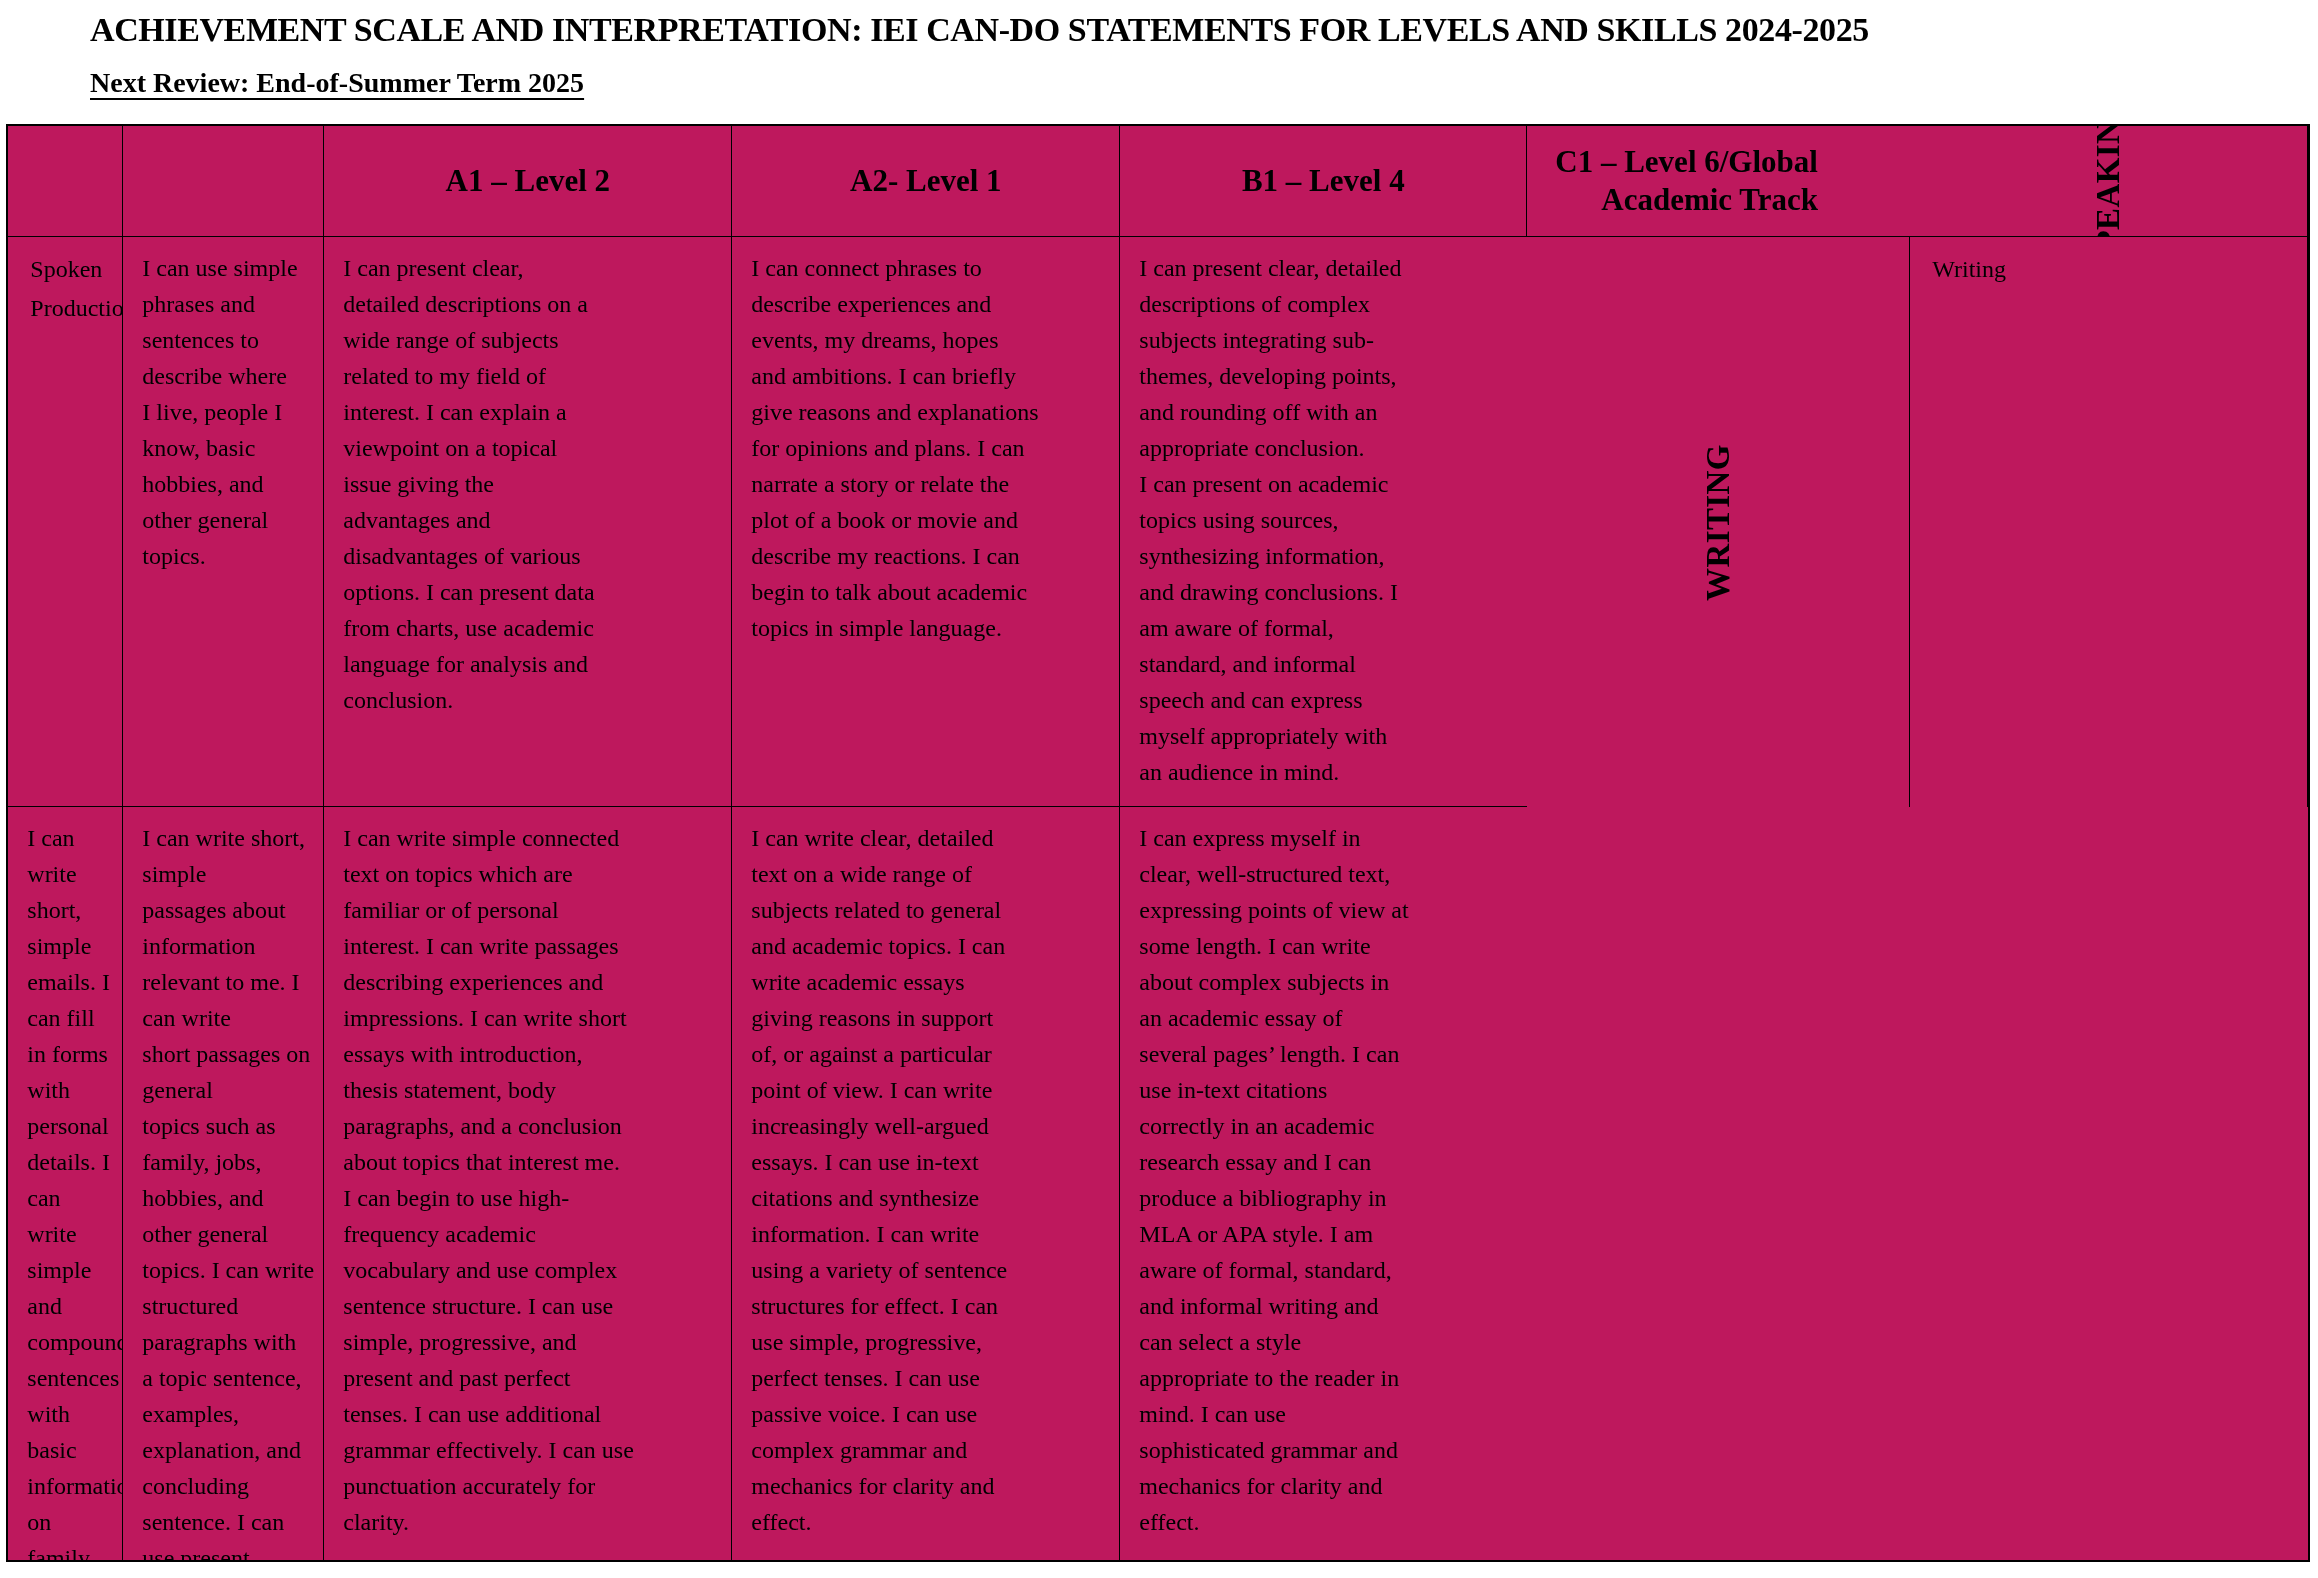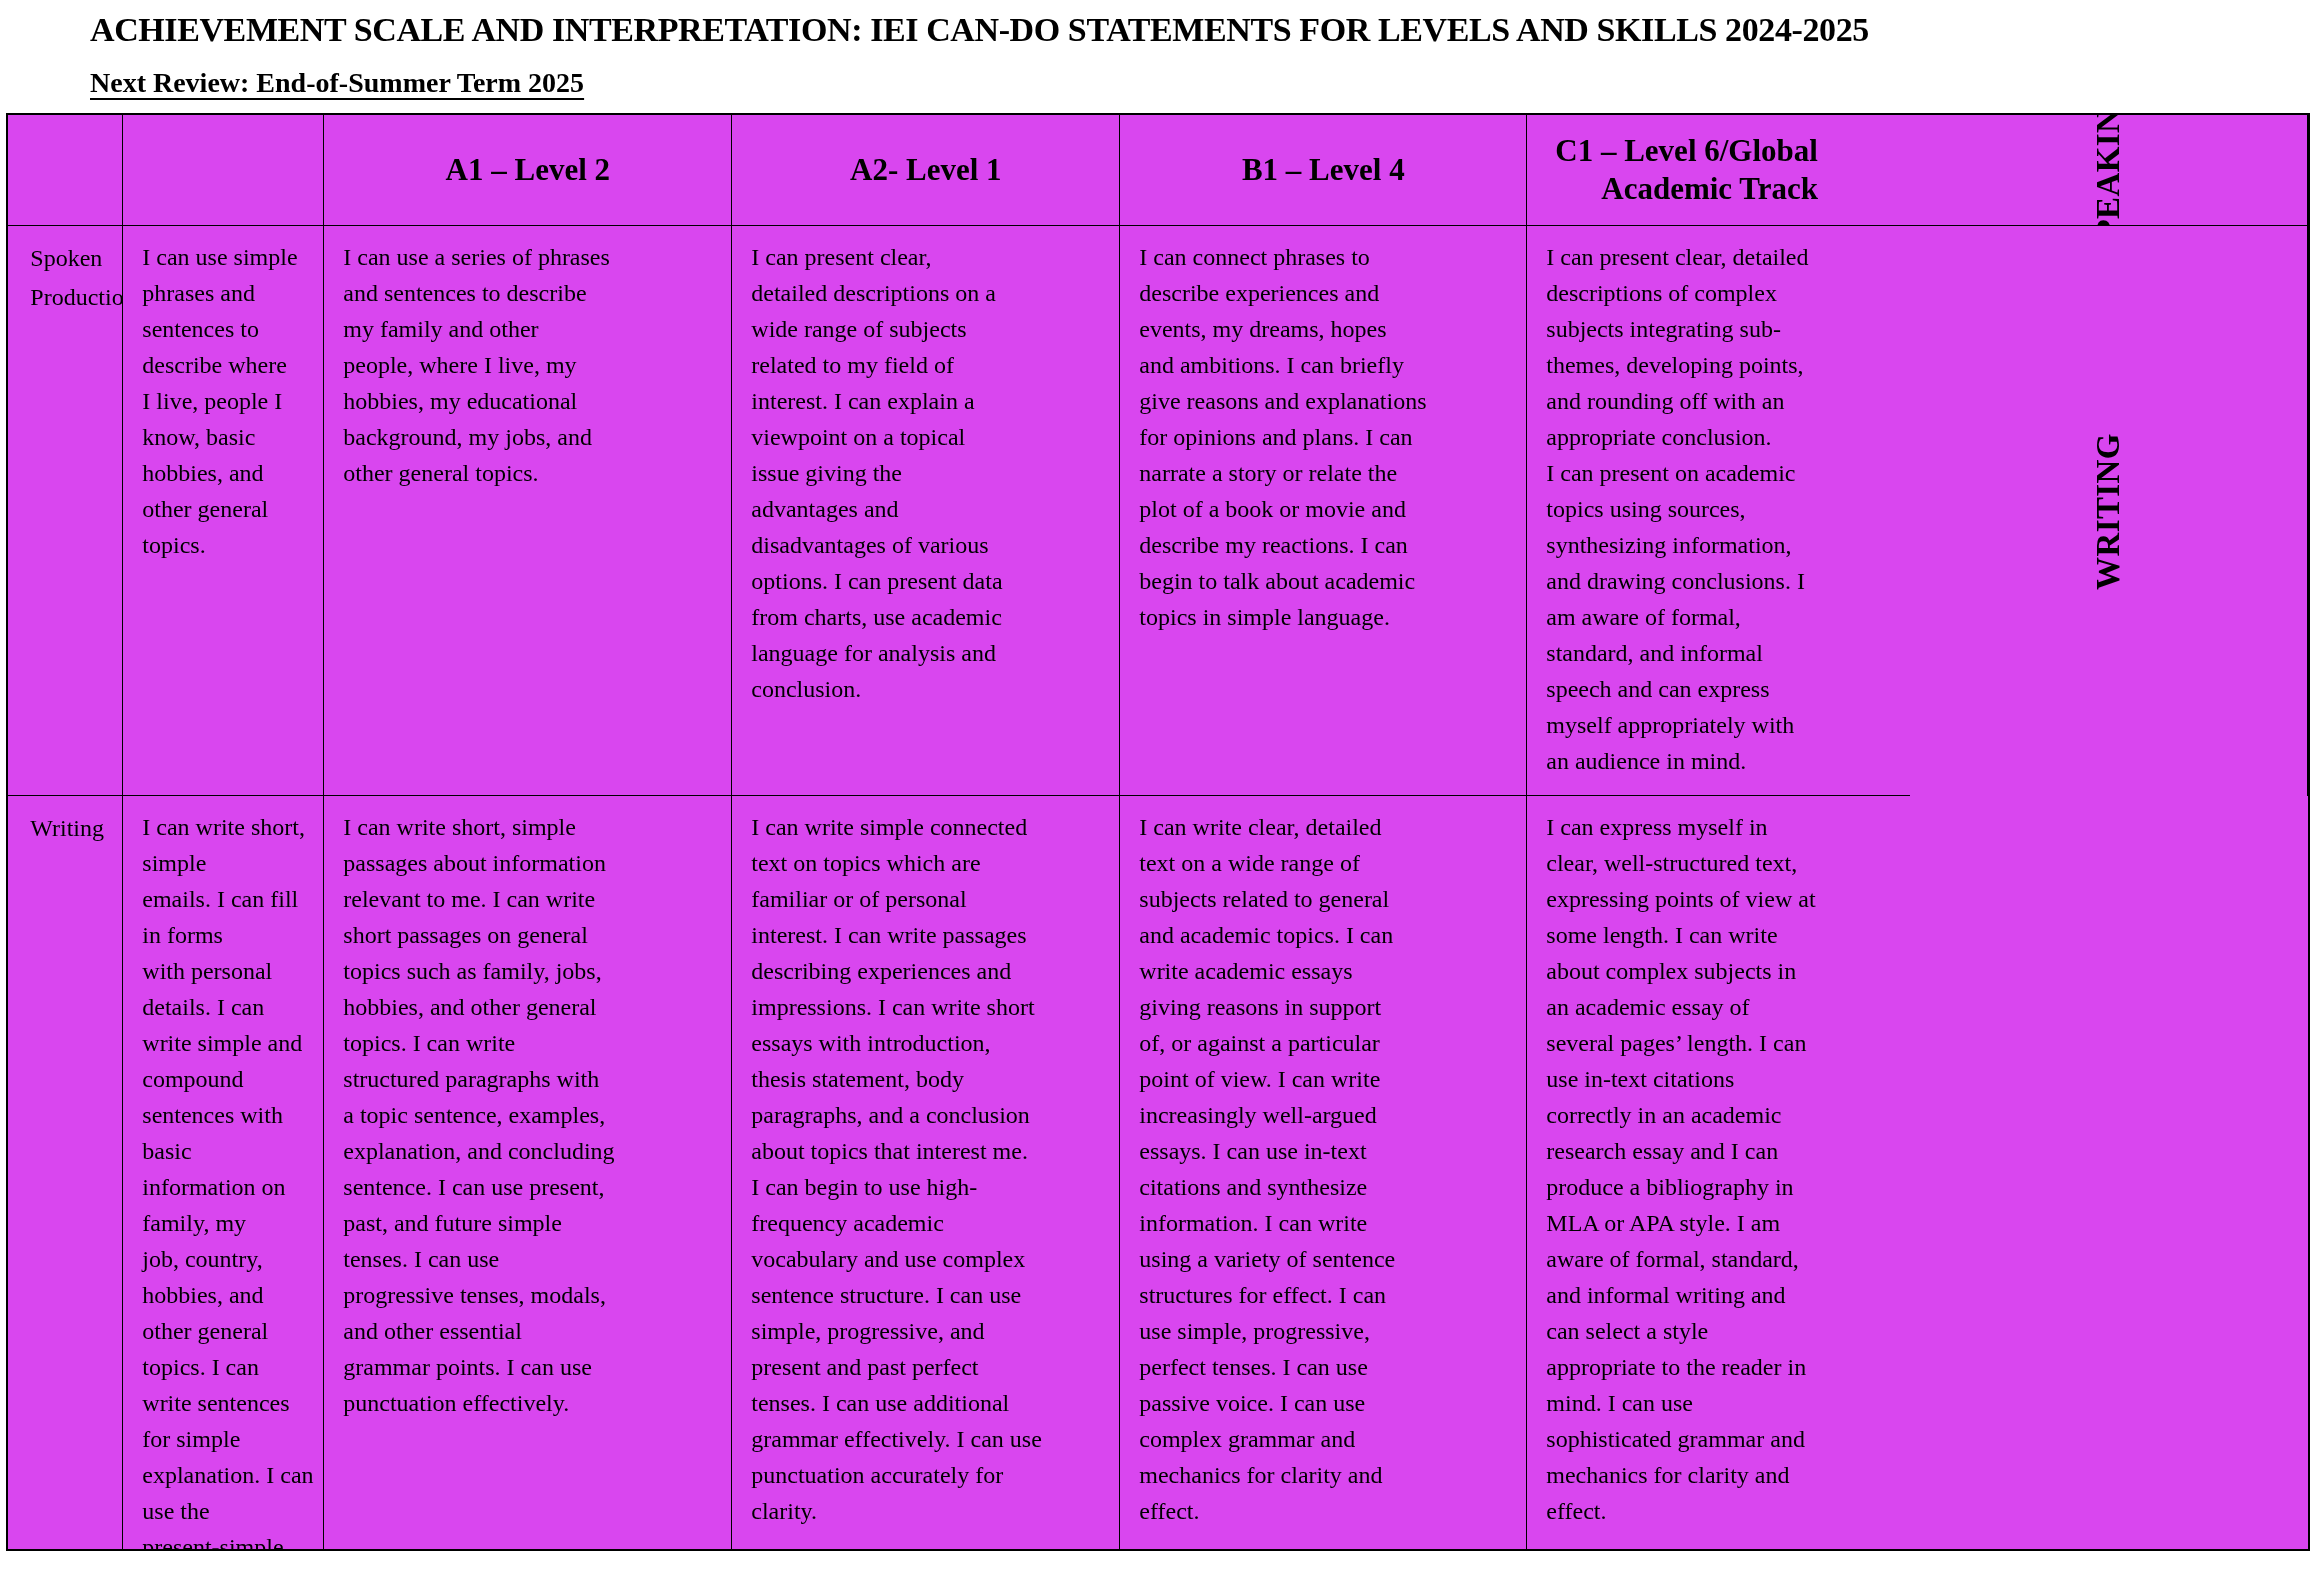--- a/index.html
+++ b/index.html
@@ -35,29 +35,29 @@
     font-size: 28px;
     font-weight: bold;
     text-decoration: underline;
     text-decoration-thickness: 2.3px;
     text-underline-offset: 5.5px;
     white-space: nowrap;
   }
   .scale-table {
     position: absolute;
     left: 6.3px;
-    top: 113px;
+    top: 124px;
     width: 2304px;
     height: 1438px;
     box-sizing: border-box;
     border: 2.3px solid #000;
     display: grid;
     grid-template-columns: 115px 201px 408px 388px 407px 383px 1fr;
     grid-template-rows: 111px 570px 1fr;
-    background: #d946ef;
+    background: #be185d;
   }
   .cell {
     box-sizing: border-box;
     border-right: 1.6px solid #000;
     border-bottom: 1.6px solid #000;
     overflow: hidden;
   }
   .last-col { border-right: none; }
   .last-row { border-bottom: none; }
   .header-cell {
@@ -121,27 +121,20 @@
     <div class="cell section-cell">
       <span class="section-label">SPEAKING</span>
     </div>
     <div class="cell skill-cell">Spoken
 Production</div>
     <div class="cell body-cell">I can use simple phrases and
 sentences to describe where
 I live, people I know, basic
 hobbies, and other general
 topics.</div>
-    <div class="cell body-cell">I can use a series of phrases
-and sentences to describe
-my family and other
-people, where I live, my
-hobbies, my educational
-background, my jobs, and
-other general topics.</div>
     <div class="cell body-cell">I can present clear,
 detailed descriptions on a
 wide range of subjects
 related to my field of
 interest. I can explain a
 viewpoint on a topical
 issue giving the
 advantages and
 disadvantages of various
 options. I can present data

